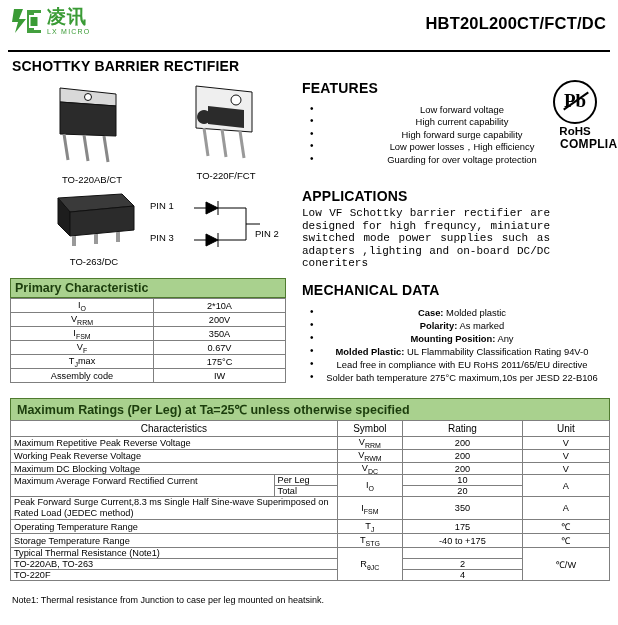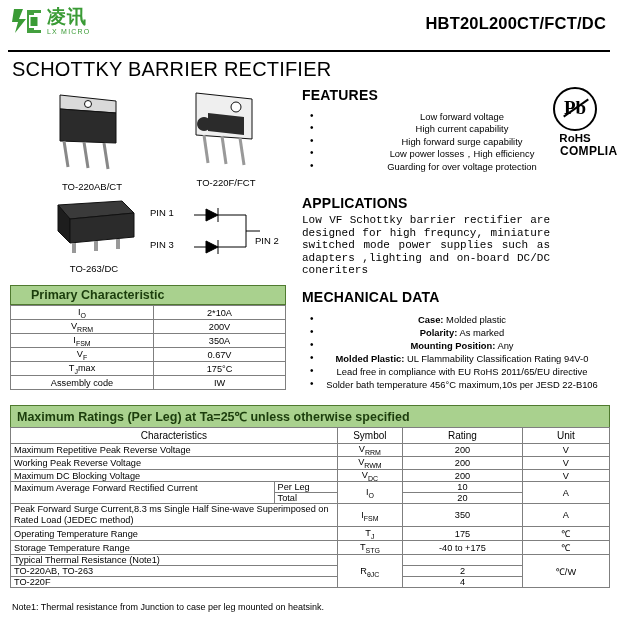--- a/index.html
+++ b/index.html
@@ -22,21 +22,21 @@
   .logo-text{margin-left:3px;line-height:1;}
   .logo-cn{font-family:"Liberation Serif",serif;font-size:19px;font-weight:bold;color:#3a9b35;letter-spacing:1px;}
   .logo-en{font-size:7px;color:#3a9b35;letter-spacing:1.2px;margin-top:2px;}
   .part-number{
     position:absolute;right:4px;top:10px;
     font-size:16.5px;font-weight:bold;letter-spacing:.2px;
   }
 
   
   .doc-title{
-    margin:6px 0 0 12px;font-size:20px;font-weight:normal;letter-spacing:.2px;
+    margin:6px 0 0 12px;font-size:14px;font-weight:bold;letter-spacing:.2px;
   }
 
   
   .cols{display:flex;margin-top:2px;}
   .col-left{width:298px;position:relative;}
   .col-right{width:312px;position:relative;padding-left:4px;}
 
   
   .pkg-row{position:relative;height:112px;}
   .pkg{position:absolute;text-align:center;}
@@ -62,21 +62,21 @@
   }
   .rohs-pb{font-family:"Liberation Serif",serif;font-size:19px;font-weight:bold;line-height:38px;}
   .rohs-slash{position:absolute;left:6px;top:18px;width:30px;height:2px;background:#000;transform:rotate(-35deg);}
   .rohs-label{font-size:11.5px;font-weight:bold;margin-top:1px;}
   .rohs-sub{font-size:12px;font-weight:bold;letter-spacing:.3px;margin-left:16px;}
 
   
   .pc-wrap{margin:4px 0 0 10px;width:276px;}
   .pc-head{
     background:#a9d18e;border:1px solid #4f7a2f;
-    font-size:12.5px;font-weight:bold;padding:2px 20px;color:#1b3d0c;
+    font-size:12.5px;font-weight:bold;padding:2px 4px;color:#1b3d0c;
   }
   table.pc{border-collapse:collapse;width:100%;font-size:9.2px;}
   table.pc td{border:1px solid #7f7f7f;height:13px;padding:0 4px;}
   table.pc td.lbl{width:52%;text-align:center;}
   table.pc td.val{text-align:center;}
   sub{font-size:7px;}
 
   
   .mech{margin-top:6px;}
   .mech li{font-size:9.4px;line-height:13px;padding-left:8px;position:relative;}
@@ -257,21 +257,21 @@
       </div>
 
       <div class="mech">
         <div class="sect-title">MECHANICAL DATA</div>
         <ul class="bullets">
           <li><b>Case:</b><span> Molded plastic</span></li>
           <li><b>Polarity:</b><span> As marked</span></li>
           <li><b>Mounting Position:</b><span> Any</span></li>
           <li><b>Molded Plastic:</b><span> UL Flammability Classification Rating 94V-0</span></li>
           <li><span>Lead free in compliance with EU RoHS 2011/65/EU directive</span></li>
-          <li><span>Solder bath temperature 456°C maximum,10s  per JESD 22-B106</span></li>
+          <li><span>Solder bath temperature 275°C maximum,10s  per JESD 22-B106</span></li>
         </ul>
       </div>
 
     </div>
   </div>
 
   <div class="mr-wrap">
     <div class="mr-head">Maximum Ratings (Per Leg) at Ta=25℃ unless otherwise specified</div>
     <table class="mr">
       <colgroup>

